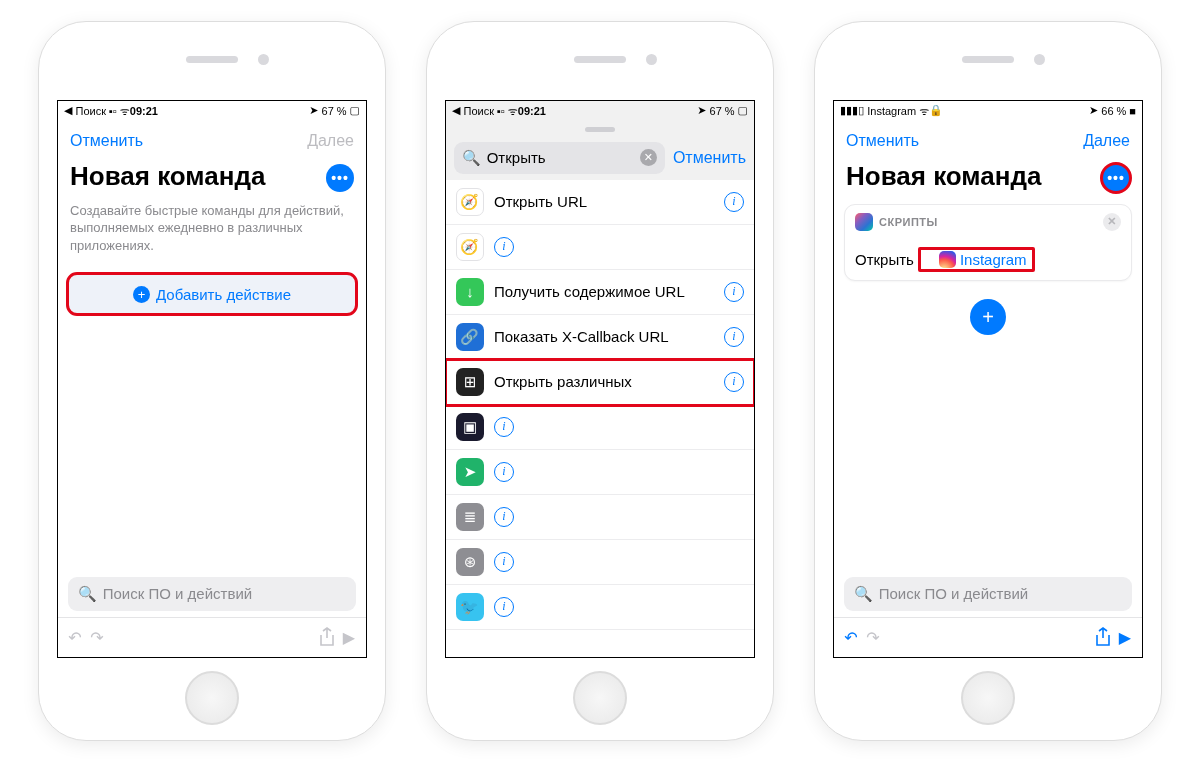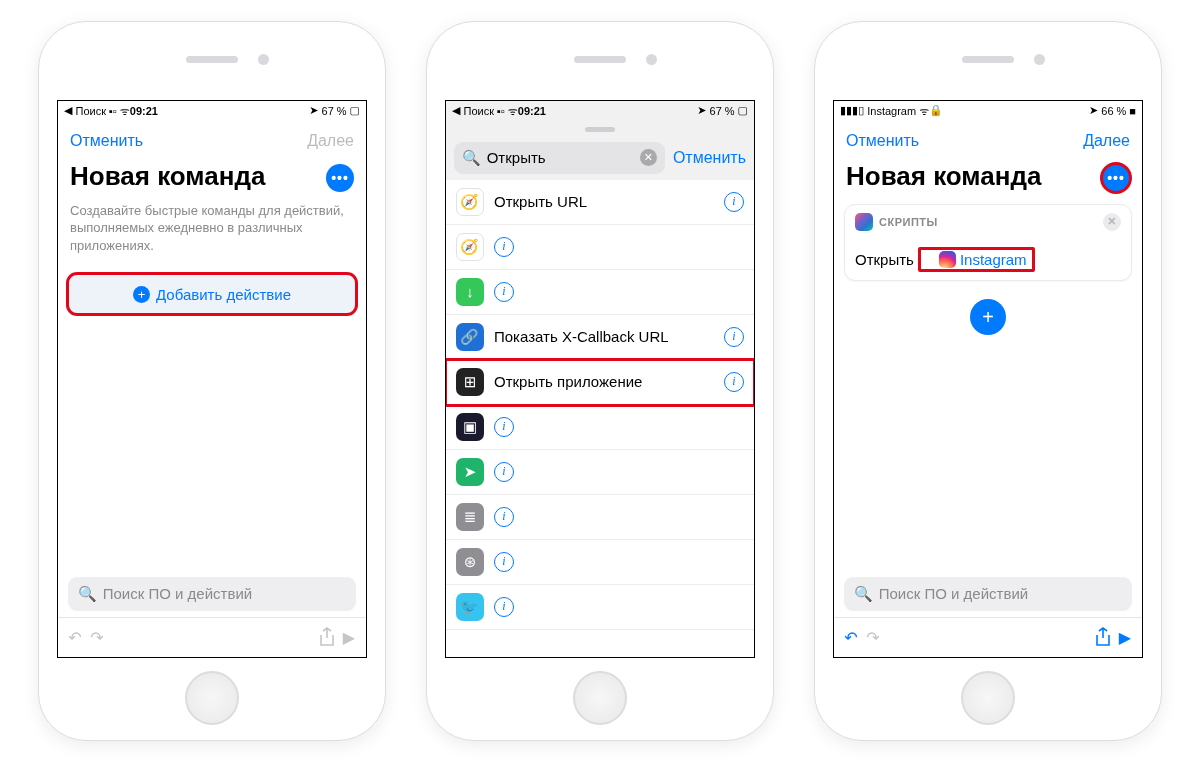--- a/index.html
+++ b/index.html
@@ -124,30 +124,31 @@
           <div class="app-icon" style="background: rgb(255, 255, 255); color: rgb(31, 111, 214); border: 1px solid rgb(226, 226, 229);">🧭</div>
           <div class="row-label">Открыть URL</div>
           <div class="info-i">i</div>
         </div>
         <div class="row">
           <div class="app-icon" style="background: rgb(255, 255, 255); color: rgb(31, 111, 214); border: 1px solid rgb(226, 226, 229);">🧭</div>
           <div class="info-i">i</div>
         </div>
         <div class="row">
           <div class="app-icon" style="background: rgb(52, 199, 89);">↓</div>
+          <div class="row-label">Получить содержимое URL</div>
           <div class="info-i">i</div>
         </div>
         <div class="row">
           <div class="app-icon" style="background: rgb(31, 111, 214);">🔗</div>
           <div class="row-label">Показать X-Callback URL</div>
           <div class="info-i">i</div>
         </div>
         <div class="row hl">
           <div class="app-icon" style="background: rgb(34, 34, 34);">⊞</div>
-          <div class="row-label">Открыть приложение</div>
+          <div class="row-label">Открыть различных</div>
           <div class="info-i">i</div>
         </div>
         <div class="row">
           <div class="app-icon" style="background: rgb(26, 26, 46);">▣</div>
           <div class="info-i">i</div>
         </div>
         <div class="row">
           <div class="app-icon" style="background: rgb(32, 179, 106);">➤</div>
           <div class="info-i">i</div>
         </div>

